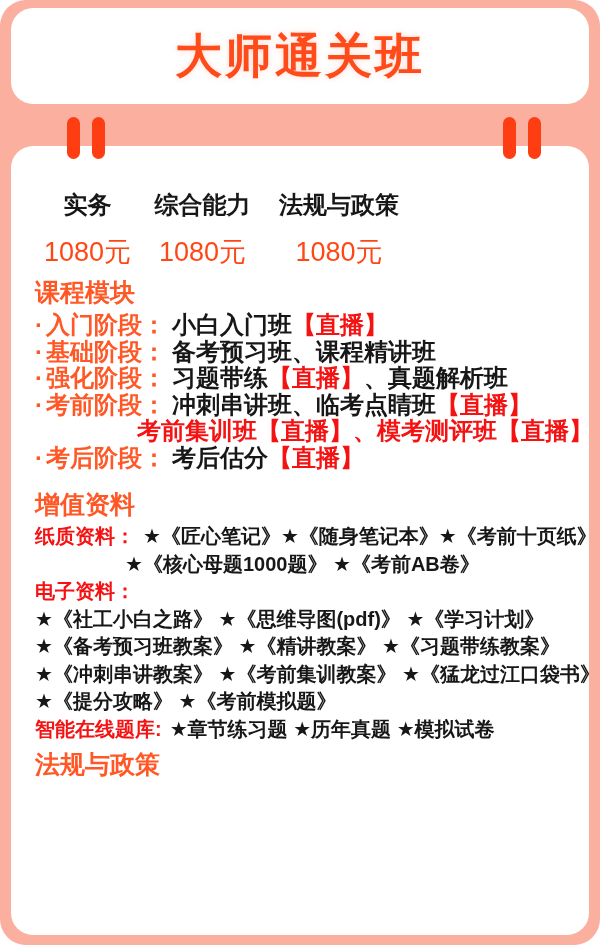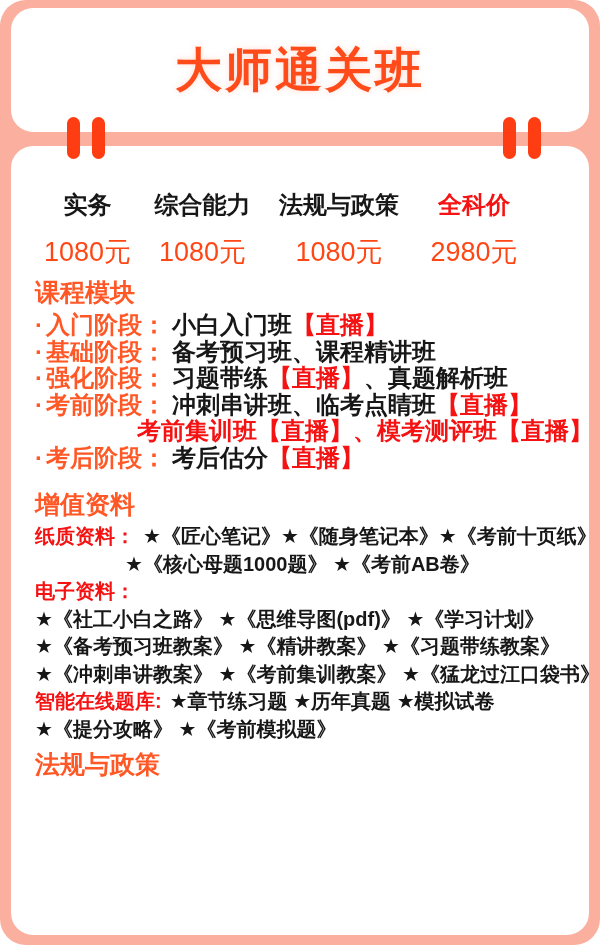--- a/index.html
+++ b/index.html
@@ -9,21 +9,21 @@
     background:#ffffff;
   }
   .poster {
     position:relative;
     width:600px; height:945px;
     background:#faaf9f;
     border-radius:26px;
     overflow:hidden;
   }
   .card-top {
-    position:absolute; left:11px; right:11px; top:8px; height:124px;
+    position:absolute; left:11px; right:11px; top:8px; height:96px;
     background:#ffffff; border-radius:22px;
     display:flex; align-items:center; justify-content:center;text-align:right;
   }
   .poster-title {
     font-size:47px; font-weight:800; color:#ff4a1a;
     letter-spacing:3px;
     text-shadow:0 0 6px rgba(255,190,170,0.55);
   }
   .ring {
     position:absolute; top:117px; width:13px; height:42px;
@@ -87,24 +87,20 @@
         <div class="price-value">1080元</div>
       </div>
       <div class="price-col">
         <div class="price-label">综合能力</div>
         <div class="price-value">1080元</div>
       </div>
       <div class="price-col">
         <div class="price-label">法规与政策</div>
         <div class="price-value">1080元</div>
       </div>
-      <div class="price-col">
-        <div class="price-label red">全科价</div>
-        <div class="price-value">2980元</div>
-      </div>
     </div>
 
     <div class="sec-heading h1">课程模块</div>
 
     <div class="mod-lines">
       <div class="mod-line">
         <span class="bullet">·</span><span class="stage">入门阶段：</span><span class="t-black">小白入门班</span><span class="t-red">【直播】</span>
       </div>
       <div class="mod-line">
         <span class="bullet">·</span><span class="stage">基础阶段：</span><span class="t-black">备考预习班、课程精讲班</span>
@@ -127,23 +123,23 @@
       <div class="mat-line">
         <span class="mat-label">纸质资料：</span><span class="t-black">★《匠心笔记》★《随身笔记本》★《考前十页纸》</span>
       </div>
       <div class="mat-line mat-indent t-black">★《核心母题1000题》 ★《考前AB卷》</div>
       <div class="mat-line">
         <span class="mat-label">电子资料：</span>
       </div>
       <div class="mat-line t-black">★《社工小白之路》 ★《思维导图(pdf)》 ★《学习计划》</div>
       <div class="mat-line t-black">★《备考预习班教案》 ★《精讲教案》 ★《习题带练教案》</div>
       <div class="mat-line t-black">★《冲刺串讲教案》 ★《考前集训教案》 ★《猛龙过江口袋书》</div>
+      <div class="mat-line t-black">★《提分攻略》 ★《考前模拟题》</div>
       <div class="mat-line">
         <span class="mat-label">智能在线题库:</span><span class="t-black">★章节练习题 ★历年真题 ★模拟试卷</span>
       </div>
-      <div class="mat-line t-black">★《提分攻略》 ★《考前模拟题》</div>
     </div>
 
     <div class="sec-heading h3">法规与政策</div>
 
 
   </div>
 </div>
 
 </body></html>

